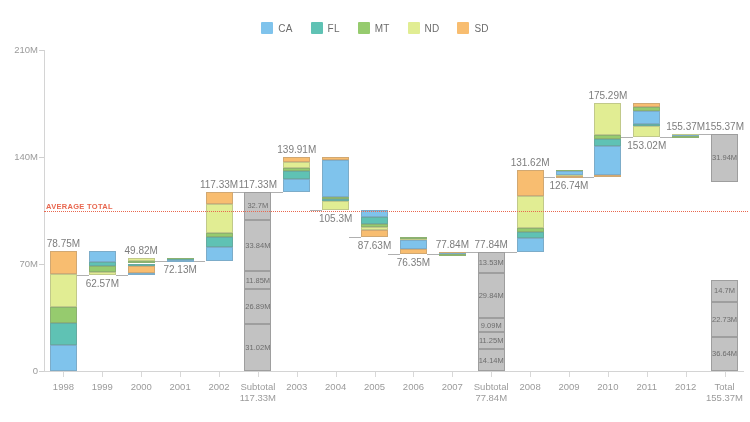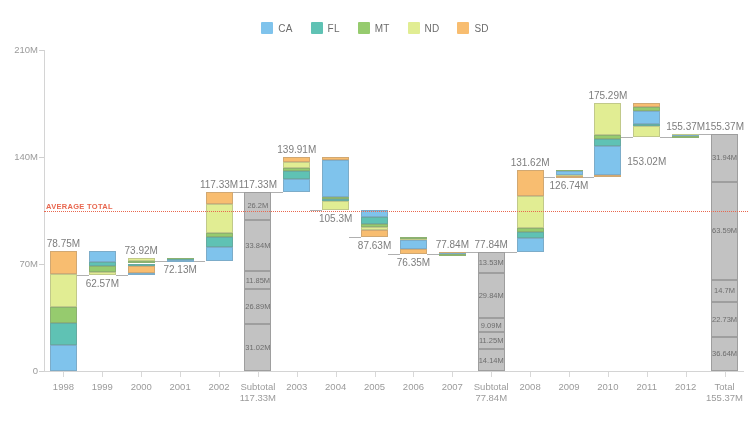--- a/index.html
+++ b/index.html
@@ -119,21 +119,21 @@
       <div class="xtick-label" style="width: 64px; left: 70.3333px; top: 381px;">
         <div>1999</div>
       </div>
       <div class="bar" style="left: 127.722px; top: 258.008px; width: 27px; height: 17.3493px;">
         <div class="seg" style="top: 0px; height: 3.05714px; background: rgb(225, 237, 147);"></div>
         <div class="seg" style="top: 3.05714px; height: 2.44571px; background: rgb(150, 203, 110);"></div>
         <div class="seg" style="top: 5.50286px; height: 2.59857px; background: rgb(95, 194, 180);"></div>
         <div class="seg" style="top: 8.10143px; height: 6.57286px; background: rgb(248, 189, 112);"></div>
         <div class="seg" style="top: 14.6743px; height: 2.675px; background: rgb(127, 195, 236);"></div>
       </div>
-      <div class="bar-label" style="width: 60px; left: 111.222px; top: 245.008px;">73.92M</div>
+      <div class="bar-label" style="width: 60px; left: 111.222px; top: 245.008px;">49.82M</div>
       <div class="connector" style="left: 115.833px; width: 11.8889px; top: 275.357px;"></div>
       <div class="xtick-mark" style="left: 141.222px; top: 372px;"></div>
       <div class="xtick-label" style="width: 64px; left: 109.222px; top: 381px;">
         <div>2000</div>
       </div>
       <div class="bar" style="left: 166.611px; top: 258.008px; width: 27px; height: 2.73614px;">
         <div class="seg" style="top: 0px; height: 0.917143px; background: rgb(150, 203, 110);"></div>
         <div class="seg" style="top: 0.917143px; height: 0.764286px; background: rgb(95, 194, 180);"></div>
         <div class="seg" style="top: 1.68143px; height: 1.05471px; background: rgb(127, 195, 236);"></div>
       </div>
@@ -151,21 +151,21 @@
         <div class="seg" style="top: 55.3343px; height: 13.7571px; background: rgb(127, 195, 236);"></div>
       </div>
       <div class="bar-label" style="width: 60px; left: 189px; top: 178.653px;">117.33M</div>
       <div class="connector" style="left: 193.611px; width: 11.8889px; top: 260.744px;"></div>
       <div class="xtick-mark" style="left: 219px; top: 372px;"></div>
       <div class="xtick-label" style="width: 64px; left: 187px; top: 381px;">
         <div>2002</div>
       </div>
       <div class="bar" style="left: 244.389px; top: 191.653px; width: 27px; height: 179.347px;">
         <div class="gray-seg" style="top: 0px; height: 27.9729px;">
-          <span>26.2M</span>
+          <span>32.7M</span>
         </div>
         <div class="gray-seg" style="top: 27.9729px; height: 51.7269px;">
           <span>33.84M</span>
         </div>
         <div class="gray-seg" style="top: 79.6997px; height: 18.1136px;">
           <span>11.85M</span>
         </div>
         <div class="gray-seg" style="top: 97.8133px; height: 34.1177px;">
           <span>26.89M</span>
         </div>
@@ -305,21 +305,21 @@
       <div class="xtick-label" style="width: 64px; left: 575.889px; top: 381px;">
         <div>2010</div>
       </div>
       <div class="bar" style="left: 633.278px; top: 103.057px; width: 27px; height: 34.0413px;">
         <div class="seg" style="top: 0px; height: 4.15358px; background: rgb(248, 189, 112);"></div>
         <div class="seg" style="top: 4.15358px; height: 3.7924px; background: rgb(150, 203, 110);"></div>
         <div class="seg" style="top: 7.94598px; height: 13.0928px; background: rgb(127, 195, 236);"></div>
         <div class="seg" style="top: 21.0388px; height: 1.71561px; background: rgb(95, 194, 180);"></div>
         <div class="seg" style="top: 22.7544px; height: 11.2869px; background: rgb(225, 237, 147);"></div>
       </div>
-      <div class="bar-label" style="width: 60px; left: 616.778px; top: 140.098px; margin-top: 16px;">153.02M</div>
+      <div class="bar-label" style="width: 60px; left: 616.778px; top: 140.098px;">153.02M</div>
       <div class="connector" style="left: 621.389px; width: 11.8889px; top: 137.098px;"></div>
       <div class="xtick-mark" style="left: 646.778px; top: 372px;"></div>
       <div class="xtick-label" style="width: 64px; left: 614.778px; top: 381px;">
         <div>2011</div>
       </div>
       <div class="bar" style="left: 672.167px; top: 133.506px; width: 27px; height: 3.59214px;">
         <div class="seg" style="top: 0px; height: 0.45906px; background: rgb(248, 189, 112);"></div>
         <div class="seg" style="top: 0.45906px; height: 1.03288px; background: rgb(225, 237, 147);"></div>
         <div class="seg" style="top: 1.49194px; height: 0.482013px; background: rgb(95, 194, 180);"></div>
         <div class="seg" style="top: 1.97396px; height: 0.872214px; background: rgb(127, 195, 236);"></div>
@@ -328,23 +328,20 @@
       <div class="bar-label" style="width: 60px; left: 655.667px; top: 120.506px;">155.37M</div>
       <div class="connector" style="left: 660.278px; width: 11.8889px; top: 137.098px;"></div>
       <div class="xtick-mark" style="left: 685.667px; top: 372px;"></div>
       <div class="xtick-label" style="width: 64px; left: 653.667px; top: 381px; text-align: center;">
         <div>2012</div>
       </div>
       <div class="bar" style="left: 711.056px; top: 133.506px; width: 27px; height: 237.494px;">
         <div class="gray-seg" style="top: 0px; height: 48.8226px;">
           <span>31.94M</span>
         </div>
-        <div class="gray-seg" style="top: 48.8226px; height: 97.2019px;">
-          <span>63.59M</span>
-        </div>
         <div class="gray-seg" style="top: 146.024px; height: 22.47px;">
           <span>14.7M</span>
         </div>
         <div class="gray-seg" style="top: 168.494px; height: 34.7444px;">
           <span>22.73M</span>
         </div>
         <div class="gray-seg" style="top: 203.239px; height: 34.2553px;">
           <span>36.64M</span>
         </div>
       </div>

